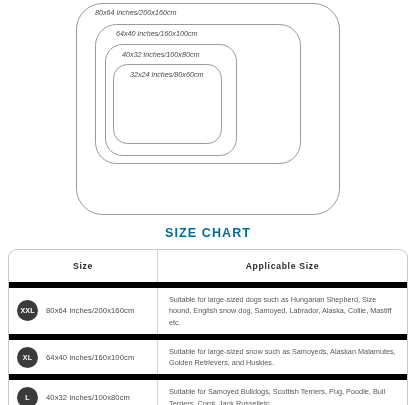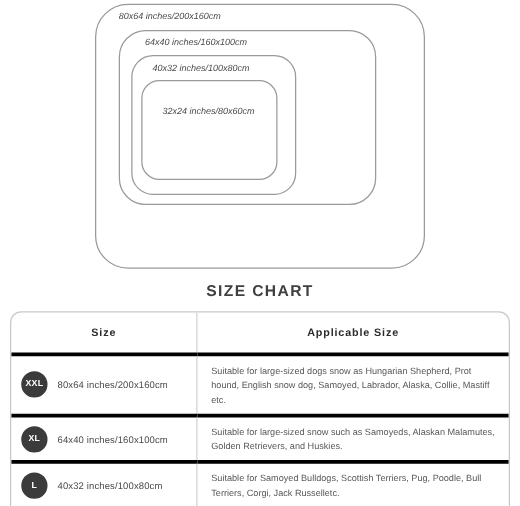--- a/index.html
+++ b/index.html
@@ -29,49 +29,49 @@
     position: absolute;
     font-family: "Liberation Sans", sans-serif;
     font-style: italic;
     color: #4a4a4a;
     white-space: nowrap;
     font-weight: 400;
   }
   .lbl-xxl { left: 95px;  top: 8px;  font-size: 7.2px; }
   .lbl-xl  { left: 116px; top: 29px; font-size: 7.2px; }
   .lbl-l   { left: 122px; top: 50px; font-size: 7.2px; }
-  .lbl-m   { left: 130px; top: 70px; font-size: 7.2px; margin-top: 14px; }
+  .lbl-m   { left: 130px; top: 70px; font-size: 7.2px; }
 
   
   .chart-title {
     text-align: center;
     font-size: 12.5px;
     font-weight: 700;
     letter-spacing: 1.1px;
-    color: #404040;
+    color: #0369a1;
     margin: 0;
     padding: 6px 0 9px 0;
   }
 
   
   .table-wrap {
     margin: 0 8px;
     border: 1px solid #c9c9c9;
     border-radius: 9px;
     overflow: hidden;
     background: #fff;
   }
   table.size-table {
     width: 100%;
     border-collapse: collapse;
     table-layout: fixed;
   }
   table.size-table th,
   table.size-table td {
-    border-bottom: 3px solid #000000;
+    border-bottom: 6px solid #000000;
     vertical-align: middle;
   }
   table.size-table tr:last-child th,
   table.size-table tr:last-child td {
     border-bottom: none;
   }
   th.col-size, td.col-size {
     width: 148px;
     border-right: 1px solid #d2d2d2;
   }
@@ -147,21 +147,21 @@
         <th class="col-type">Applicable Size</th>
       </tr>
 
       <tr>
         <td class="col-size">
           <div class="size-cell">
             <span class="badge">XXL</span>
             <span class="size-text">80x64 inches/200x160cm</span>
           </div>
         </td>
-        <td class="col-type">Suitable for large-sized dogs snow as Hungarian Shepherd, Prot hound, English snow dog, Samoyed, Labrador, Alaska, Collie, Mastiff etc.</td>
+        <td class="col-type">Suitable for large-sized dogs such as Hungarian Shepherd, Size hound, English snow dog, Samoyed, Labrador, Alaska, Collie, Mastiff etc.</td>
       </tr>
 
       <tr>
         <td class="col-size">
           <div class="size-cell">
             <span class="badge">XL</span>
             <span class="size-text">64x40 inches/160x100cm</span>
           </div>
         </td>
         <td class="col-type">Suitable for large-sized snow such as Samoyeds, Alaskan Malamutes, Golden Retrievers, and Huskies.</td>

